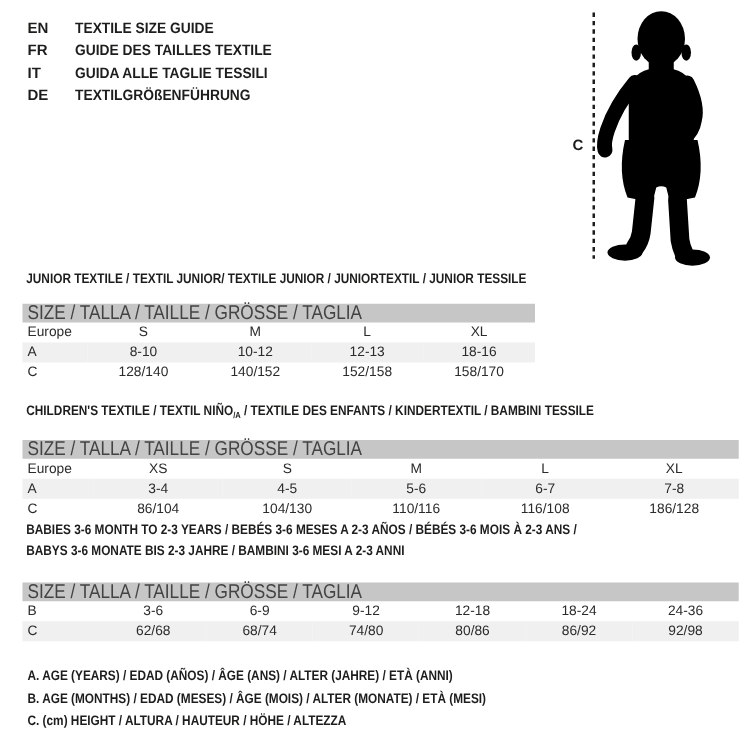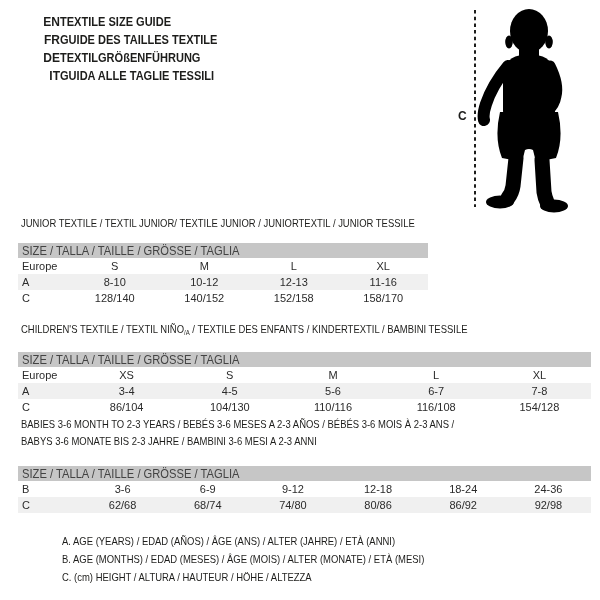--- a/index.html
+++ b/index.html
@@ -7,70 +7,70 @@
   .page {
     position:relative; width:600px; height:600px; background:#ffffff;
     font-family:"Liberation Sans", sans-serif; color:#1d1d1b; overflow:hidden;
   }
   
   .cond { transform:scaleX(0.86); transform-origin:0 50%; white-space:nowrap; display:inline-block; }
   .cond92 { transform:scaleX(0.92); transform-origin:0 50%; white-space:nowrap; display:inline-block; }
 
   
   .lang-list { position:absolute; left:22px; top:13px; }
-  .lang-row { display:flex; height:18px; align-items:center;text-align:right; }
+  .lang-row { display:flex; height:18px; align-items:center; }
   .lang-code { width:38px; font-size:12px; font-weight:bold; }
   .lang-title { font-size:12px; font-weight:bold; }
 
   
   .figure-wrap { position:absolute; left:450px; top:0; width:150px; height:215px; }
 
   
-  .tbl-title { position:absolute; left:21px; font-size:11px; font-weight:normal; line-height:17px; }
+  .tbl-title { position:absolute; left:21px; font-size:11px; font-weight:bold; line-height:17px; }
   .size-table { position:absolute; left:18px; }
   .size-bar {
     height:15px; background:#c6c6c6; color:#434343;
-    font-size:13px; line-height:15px; padding-left:4px;
+    font-size:16px; line-height:15px; padding-left:4px;
   }
   table { border-collapse:collapse; table-layout:fixed; width:100%; }
   td { font-size:11px; height:16px; text-align:center; color:#2b2b2b; padding:0; vertical-align:middle; }
   td.rowlabel { text-align:left; padding-left:4px; }
   tbody tr:nth-child(even) td { background:#f0f0f0; }
   .t1 { width:410px; }
   .t2, .t3 { width:573px; }
   .t1 td.rowlabel { width:52px; }
   .t2 td.rowlabel { width:57px; }
   .t3 td.rowlabel { width:62px; }
   sub.small { font-size:7px; vertical-align:-2px; }
 
   
   .notes { position:absolute; left:22px; top:535px; }
-  .note-line { height:18px; font-size:11px; font-weight:normal;margin-left:40px; }
+  .note-line { height:18px; font-size:11px; font-weight:bold; }
 </style>
 </head>
 <body>
 
 <div class="page">
 
   <div class="lang-list">
     <div class="lang-row">
       <span class="lang-code">EN</span>
       <span class="lang-title cond92">TEXTILE SIZE GUIDE</span>
     </div>
     <div class="lang-row">
       <span class="lang-code">FR</span>
       <span class="lang-title cond92">GUIDE DES TAILLES TEXTILE</span>
     </div>
     <div class="lang-row">
+      <span class="lang-code">IT</span>
+      <span class="lang-title cond92">GUIDA ALLE TAGLIE TESSILI</span>
+    </div>
+    <div class="lang-row">
       <span class="lang-code">DE</span>
       <span class="lang-title cond92">TEXTILGRÖßENFÜHRUNG</span>
-    </div>
-    <div class="lang-row">
-      <span class="lang-code">IT</span>
-      <span class="lang-title cond92">GUIDA ALLE TAGLIE TESSILI</span>
     </div>
   </div>
 
   <div class="figure-wrap">
     <svg width="150" height="215" viewBox="0 0 150 215">
       <line x1="25" y1="10" x2="25" y2="207" stroke="#1d1d1b" stroke-width="2" stroke-dasharray="3.5 3.2"></line>
       <text x="8" y="120" font-size="12" font-weight="bold" fill="#1d1d1b">C</text>
       <g fill="#000">
         <ellipse cx="79" cy="31" rx="19" ry="22"></ellipse>
         <ellipse cx="59" cy="42" rx="3.8" ry="6.5"></ellipse>
@@ -102,21 +102,21 @@
           <td>S</td>
           <td>M</td>
           <td>L</td>
           <td>XL</td>
         </tr>
         <tr>
           <td class="rowlabel">A</td>
           <td>8-10</td>
           <td>10-12</td>
           <td>12-13</td>
-          <td>11-16</td>
+          <td>18-16</td>
         </tr>
         <tr>
           <td class="rowlabel">C</td>
           <td>128/140</td>
           <td>140/152</td>
           <td>152/158</td>
           <td>158/170</td>
         </tr>
       </tbody>
     </table>
@@ -146,21 +146,21 @@
           <td>5-6</td>
           <td>6-7</td>
           <td>7-8</td>
         </tr>
         <tr>
           <td class="rowlabel">C</td>
           <td>86/104</td>
           <td>104/130</td>
           <td>110/116</td>
           <td>116/108</td>
-          <td>154/128</td>
+          <td>186/128</td>
         </tr>
       </tbody>
     </table>
   </div>
 
   <div class="tbl-title" style="top:416px;">
     <span class="cond">BABIES 3-6 MONTH TO 2-3 YEARS / BEBÉS 3-6 MESES A 2-3 AÑOS / BÉBÉS 3-6 MOIS À 2-3 ANS /</span><br>
     <span class="cond">BABYS 3-6 MONATE BIS 2-3 JAHRE / BAMBINI 3-6 MESI A 2-3 ANNI</span>
   </div>
   <div class="size-table t3" style="top:466px;">

